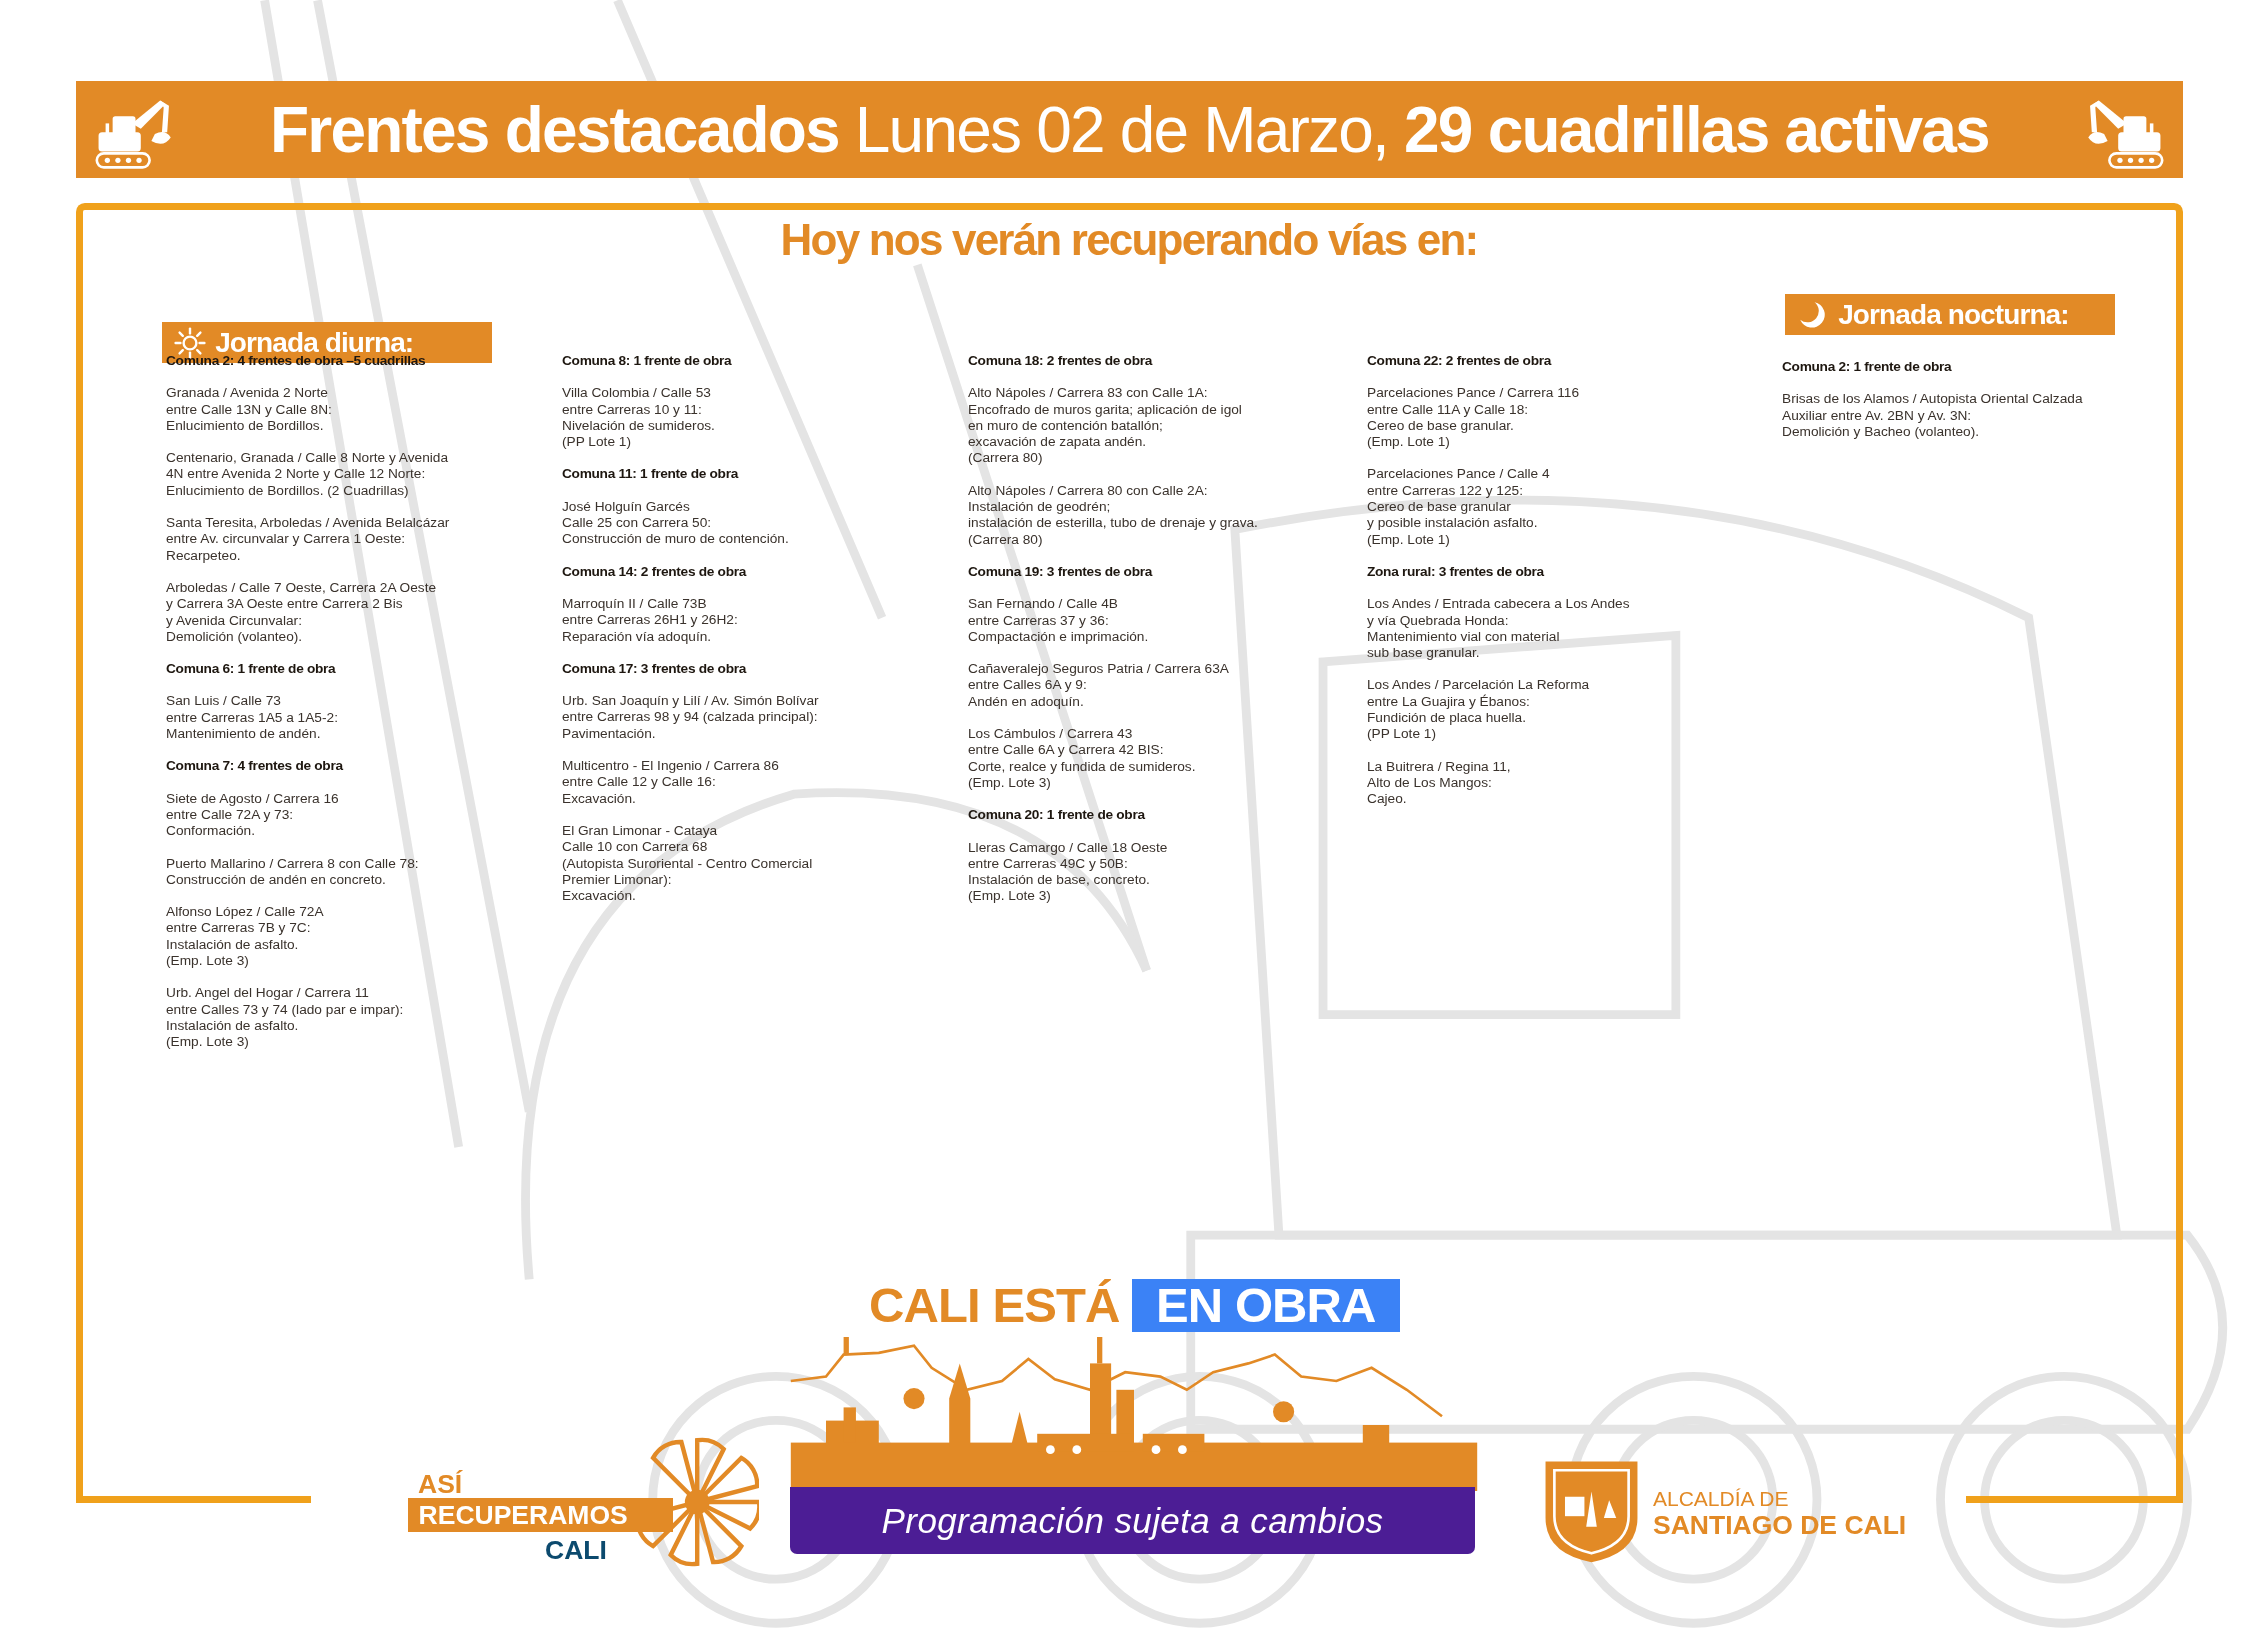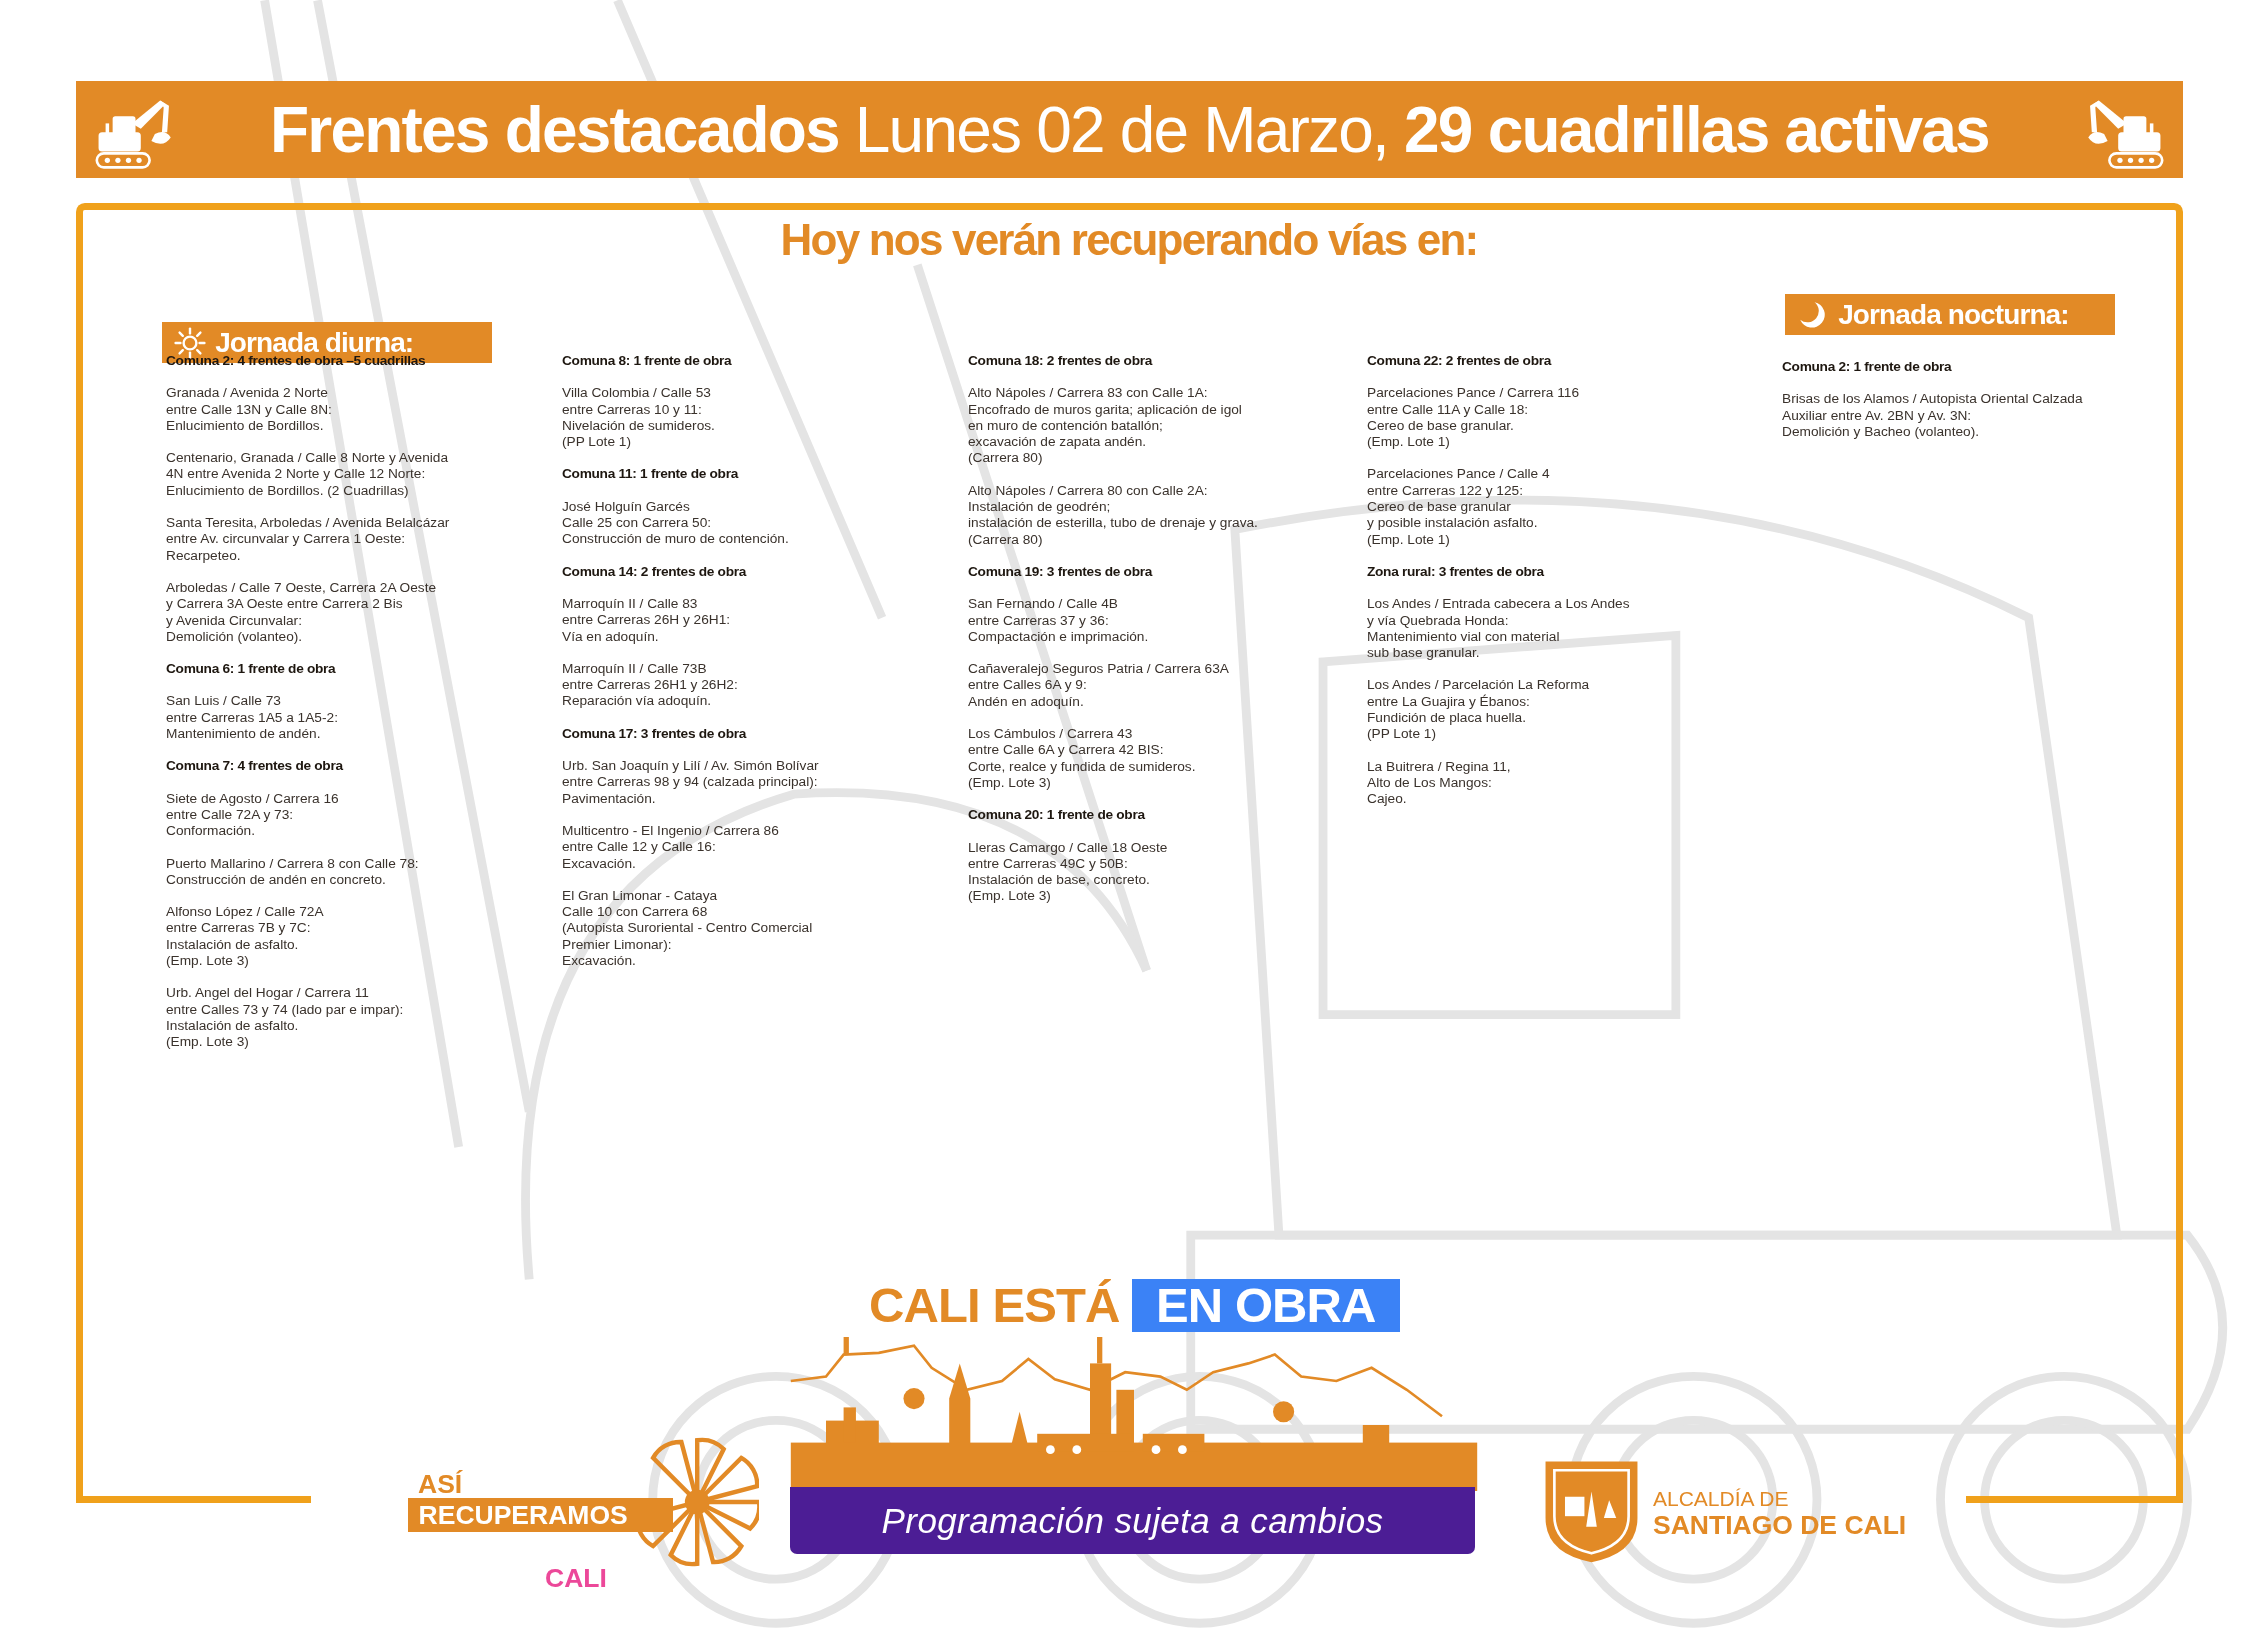--- a/index.html
+++ b/index.html
@@ -71,21 +71,21 @@
       background:#4c1d95; border-radius:0 0 7px 7px;
       display:flex; align-items:center; justify-content:center;
       color:#fff; font-style:italic; font-size:35px; letter-spacing:0.4px;
     }
     .asi-logo { position:absolute; left:406px; top:1427px; width:353px; height:150px; }
     .asi-text1 { position:absolute; left:418px; top:1469px; color:#e28a26; font-weight:bold; font-size:26.5px; }
     .asi-band {
       position:absolute; left:408px; top:1498px; width:265px; height:34px; background:#e28a26;
       color:#fff; font-weight:bold; font-size:26.5px; display:flex; align-items:center; padding-left:10.6px; box-sizing:border-box;
     }
-    .asi-text3 { position:absolute; left:545px; top:1535px; color:#ec4899; font-weight:bold; font-size:26.5px;margin-top:28px; }
+    .asi-text3 { position:absolute; left:545px; top:1535px; color:#0c4a6e; font-weight:bold; font-size:26.5px; }
     .alc-shield { position:absolute; left:1542px; top:1456px; width:99px; height:108px; }
     .alc-text1 { position:absolute; left:1653px; top:1487px; color:#e28a26; font-weight:normal; font-size:21px; }
     .alc-text2 { position:absolute; left:1653px; top:1510px; color:#e28a26; font-weight:bold; font-size:26.5px; }
   </style>
 </head>
 <body>
 
 <svg class="wm" viewBox="0 0 2560 1862" xmlns="http://www.w3.org/2000/svg">
   <g fill="none" stroke="#e4e4e4" stroke-width="10">
     <path d="M300 0 L520 1300 M360 0 L600 1260 M700 0 L1000 700 M1040 300 L1300 1100"></path>
@@ -209,23 +209,20 @@
   <div class="head">Comuna 8: 1 frente de obra</div>
   <div class="entry">Villa Colombia / Calle 53
 entre Carreras 10 y 11:
 Nivelación de sumideros.
 (PP Lote 1)</div>
   <div class="head">Comuna 11: 1 frente de obra</div>
   <div class="entry">José Holguín Garcés
 Calle 25 con Carrera 50:
 Construcción de muro de contención.</div>
   <div class="head">Comuna 14: 2 frentes de obra</div>
-  <div class="entry">Marroquín II / Calle 83
-entre Carreras 26H y 26H1:
-Vía en adoquín.</div>
   <div class="entry">Marroquín II / Calle 73B
 entre Carreras 26H1 y 26H2:
 Reparación vía adoquín.</div>
   <div class="head">Comuna 17: 3 frentes de obra</div>
   <div class="entry">Urb. San Joaquín y Lilí / Av. Simón Bolívar
 entre Carreras 98 y 94 (calzada principal):
 Pavimentación.</div>
   <div class="entry">Multicentro - El Ingenio / Carrera 86
 entre Calle 12 y Calle 16:
 Excavación.</div>

